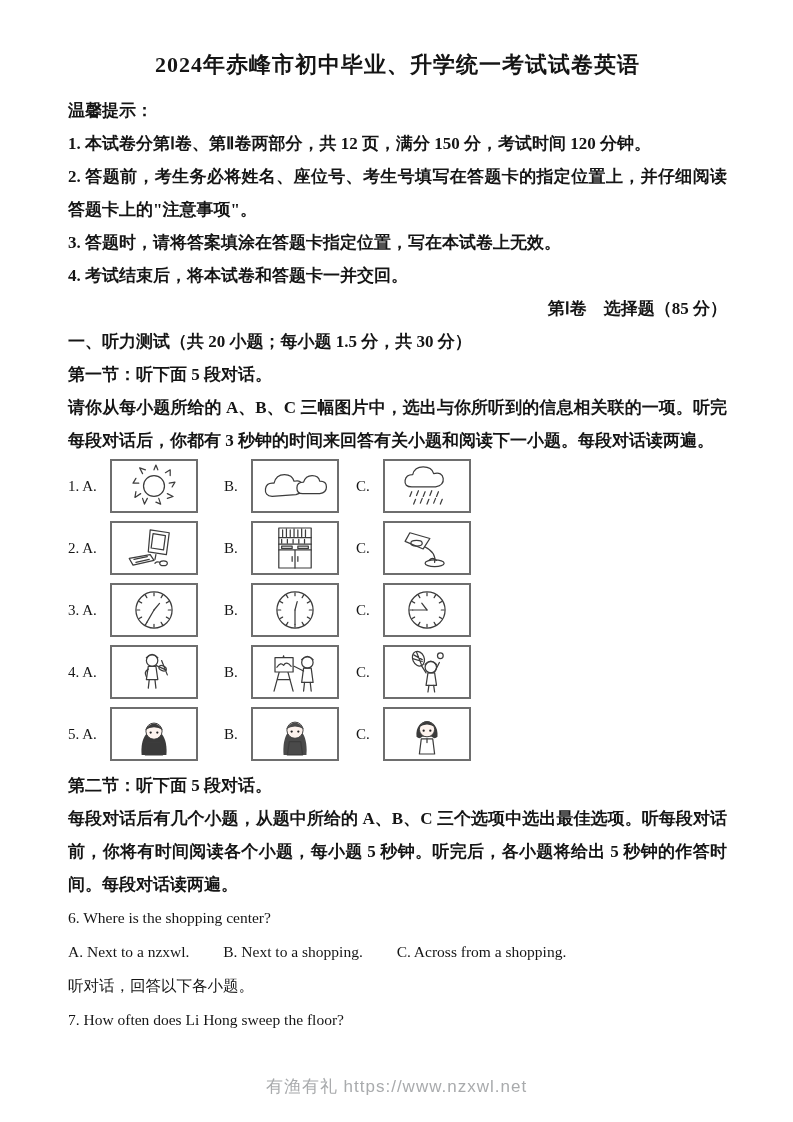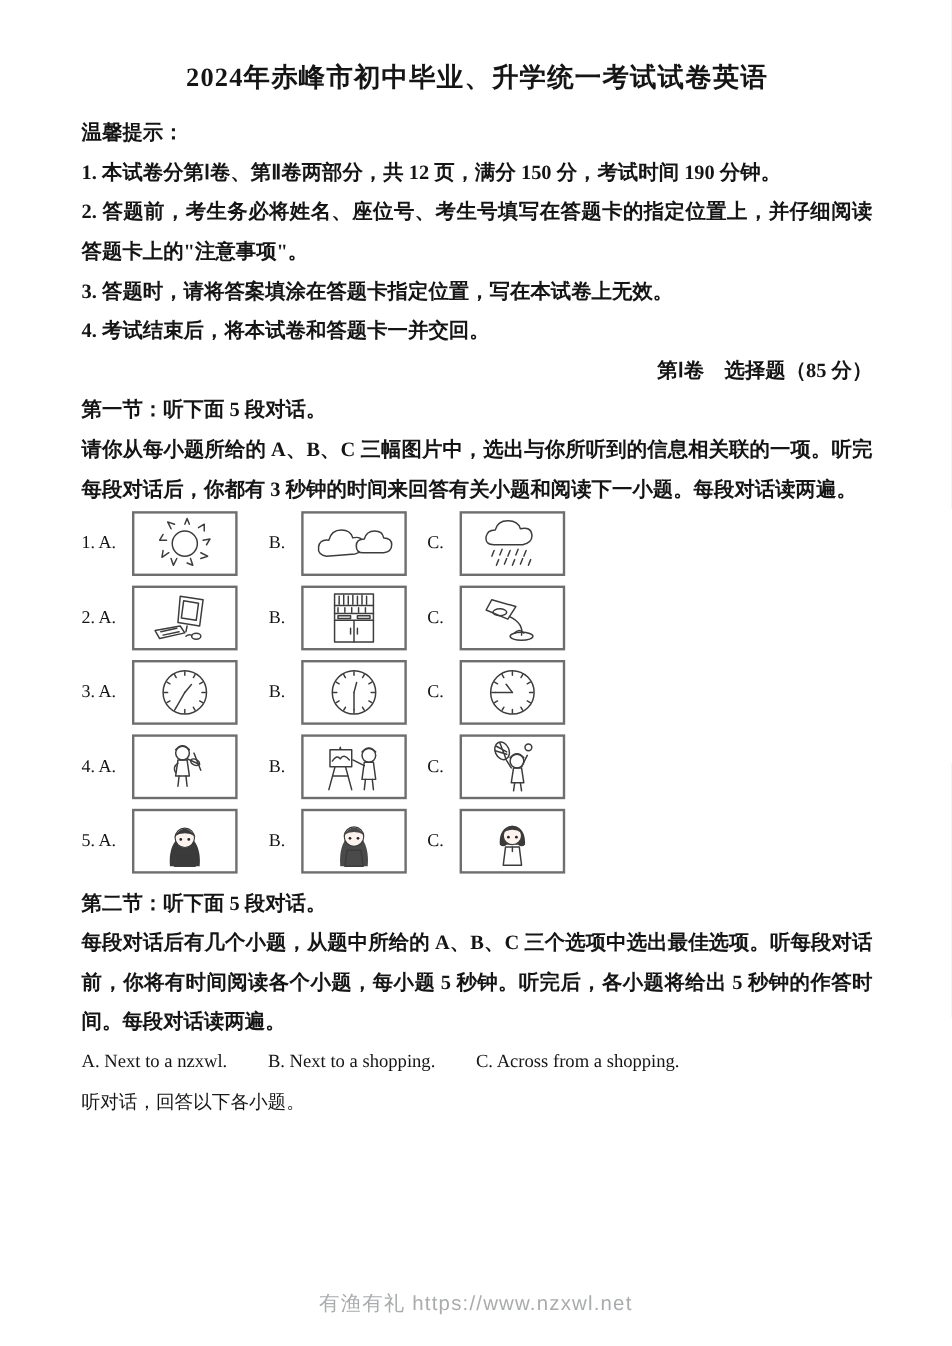--- a/index.html
+++ b/index.html
@@ -44,26 +44,27 @@
 </style>
 </head>
 <body>
 
 <div class="page">
   <div class="content">
 
     <h1 class="title">2024年赤峰市初中毕业、升学统一考试试卷英语</h1>
 
     <p class="zh">温馨提示：</p>
-    <p class="zh just">1. 本试卷分第Ⅰ卷、第Ⅱ卷两部分，共 12 页，满分 150 分，考试时间 190 分钟。</p>
+    <p class="zh just">1. 本试卷分第Ⅰ卷、第Ⅱ卷两部分，共 12 页，满分 150 分，考试时间 120 分钟。</p>
     <p class="zh just">2. 答题前，考生务必将姓名、座位号、考生号填写在答题卡的指定位置上，并仔细阅读答题卡上的"注意事项"。</p>
     <p class="zh just">3. 答题时，请将答案填涂在答题卡指定位置，写在本试卷上无效。</p>
     <p class="zh just">4. 考试结束后，将本试卷和答题卡一并交回。</p>
 
     <p class="zh center">第Ⅰ卷　选择题（85 分）</p>
+    <p class="zh just">一、听力测试（共 20 小题；每小题 1.5 分，共 30 分）</p>
     <p class="zh just">第一节：听下面 5 段对话。</p>
     <p class="zh just">请你从每小题所给的 A、B、C 三幅图片中，选出与你所听到的信息相关联的一项。听完每段对话后，你都有 3 秒钟的时间来回答有关小题和阅读下一小题。每段对话读两遍。</p>
 
     <div class="gap-s"></div>
 
     <div class="pic-row">
       <span class="pic-label lbl-num">1. A.</span>
       <div class="pic-box">
         <svg width="80" height="48" viewBox="0 0 84 50">
           <circle class="sk" cx="42" cy="25" r="11"></circle>
@@ -259,23 +260,25 @@
           <circle cx="45.5" cy="21.5" r="1.2" fill="#222"></circle>
           <path class="sk" fill="#f5efef" d="M36 30 L48 30 L50 46 L34 46 Z"></path>
           <path class="sk" d="M42 30 v4"></path>
         </svg>
       </div>
     </div>
 
     <p class="zh just">第二节：听下面 5 段对话。</p>
     <p class="zh just">每段对话后有几个小题，从题中所给的 A、B、C 三个选项中选出最佳选项。听每段对话前，你将有时间阅读各个小题，每小题 5 秒钟。听完后，各小题将给出 5 秒钟的作答时间。每段对话读两遍。</p>
 
+    <p class="en">6. Where is the shopping center?</p>
     <p class="en">
       <span class="opt">A. Next to a nzxwl.</span>
       <span class="opt">B. Next to a shopping.</span>
       <span class="opt">C. Across from a shopping.</span>
     </p>
     <p class="en">听对话，回答以下各小题。</p>
+    <p class="en">7. How often does Li Hong sweep the floor?</p>
 
   </div>
 
   <div class="footer">有渔有礼 https://www.nzxwl.net</div>
 </div>
 
 </body></html>

